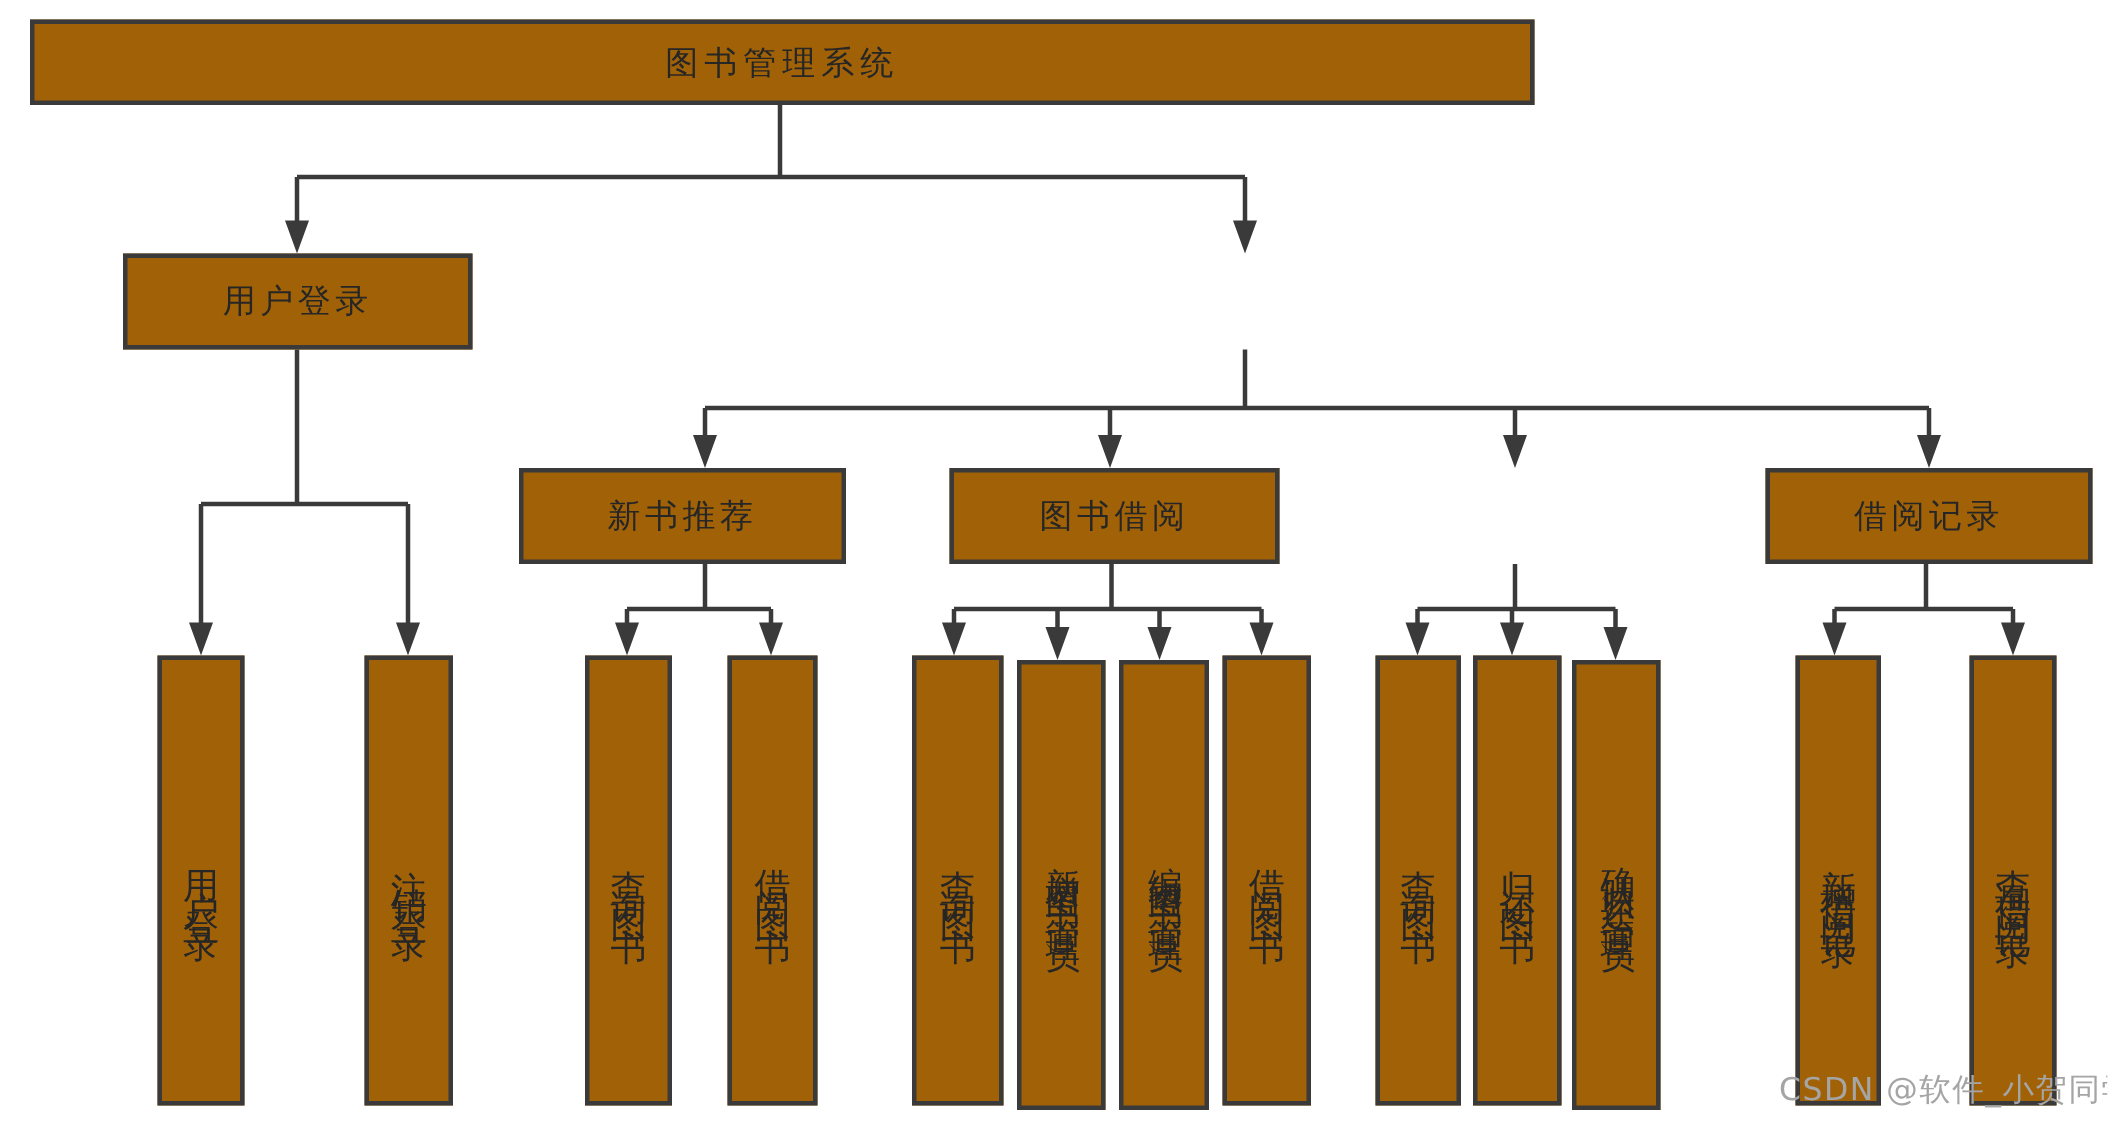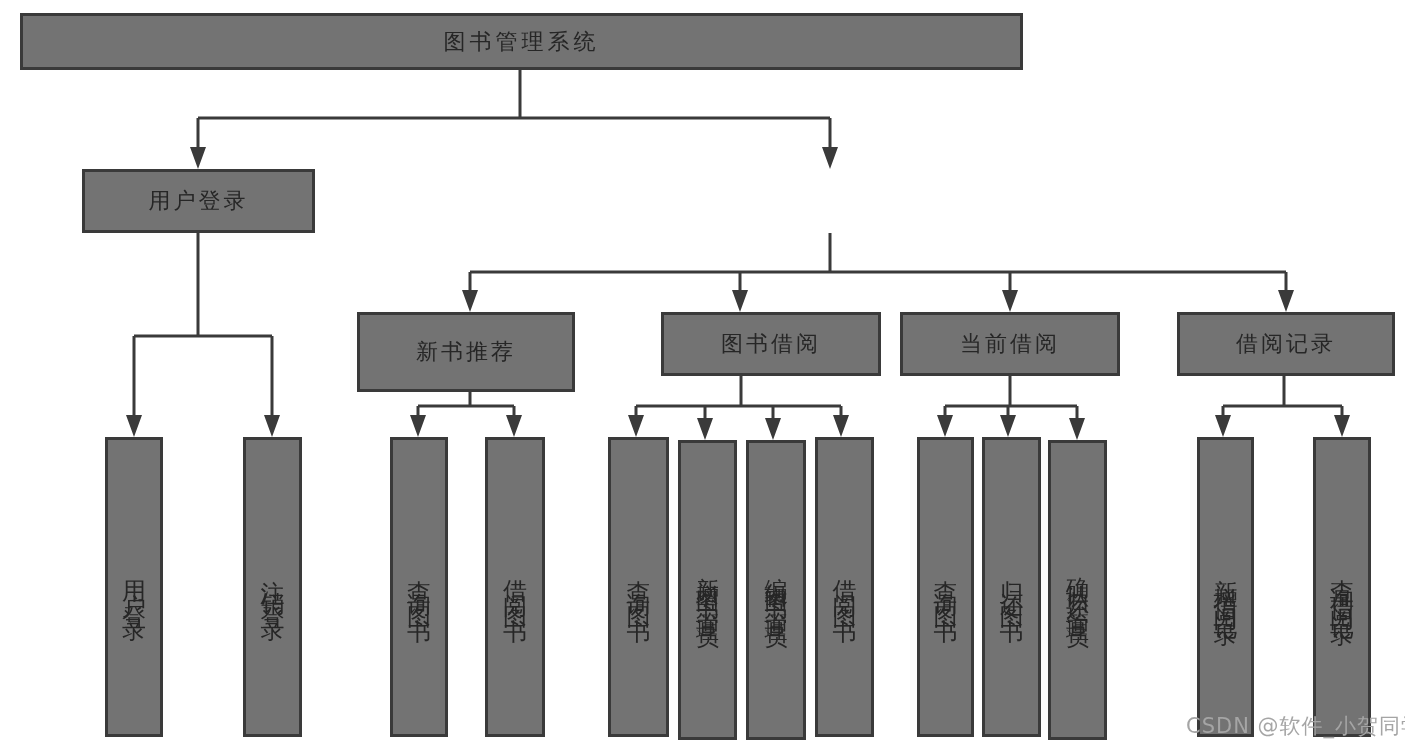--- a/index.html
+++ b/index.html
@@ -14,21 +14,21 @@
     width:1405px;height:747px;
     background:var(--bg);
     font-family:"DejaVu Sans","Liberation Sans",sans-serif;
     overflow:hidden;
   }
   .connectors{position:absolute;left:0;top:0;z-index:1;}
   .node{
     position:absolute;
     box-sizing:border-box;
     border:3px solid var(--line);
-    background:#737373;
+    background:#a16207;
     color:var(--text);
     display:flex;align-items:center;justify-content:center;
     z-index:2;
   }
   .hlabel{font-size:22px;letter-spacing:3px;white-space:nowrap;}
   .root-label{font-size:22px;letter-spacing:4px;}
   .vtext{
     writing-mode:vertical-rl;
     text-orientation:mixed;
     white-space:nowrap;
@@ -86,28 +86,25 @@
   </svg>
 
   <div class="node" style="left:20px;top:13px;width:1003px;height:57px;">
     <span class="hlabel root-label">图书管理系统</span>
   </div>
 
   <div class="node" style="left:82px;top:169px;width:233px;height:64px;">
     <span class="hlabel">用户登录</span>
   </div>
 
-  <div class="node" style="left:357px;top:312px;width:218px;height:80px;align-items:center;">
+  <div class="node" style="left:346px;top:312px;width:218px;height:64px;align-items:center;">
     <span class="hlabel">新书推荐</span>
   </div>
-  <div class="node" style="left:633px;top:312px;width:220px;height:64px;margin-left:28px;">
+  <div class="node" style="left:633px;top:312px;width:220px;height:64px;">
     <span class="hlabel">图书借阅</span>
-  </div>
-  <div class="node" style="left:900px;top:312px;width:220px;height:64px;">
-    <span class="hlabel">当前借阅</span>
   </div>
   <div class="node" style="left:1177px;top:312px;width:218px;height:64px;">
     <span class="hlabel">借阅记录</span>
   </div>
 
   <div class="node" style="left:105px;top:437px;width:58px;height:300px;">
     <span class="vtext v4">用户登录</span>
   </div>
   <div class="node" style="left:243px;top:437px;width:59px;height:300px;">
     <span class="vtext v4">注销登录</span>

